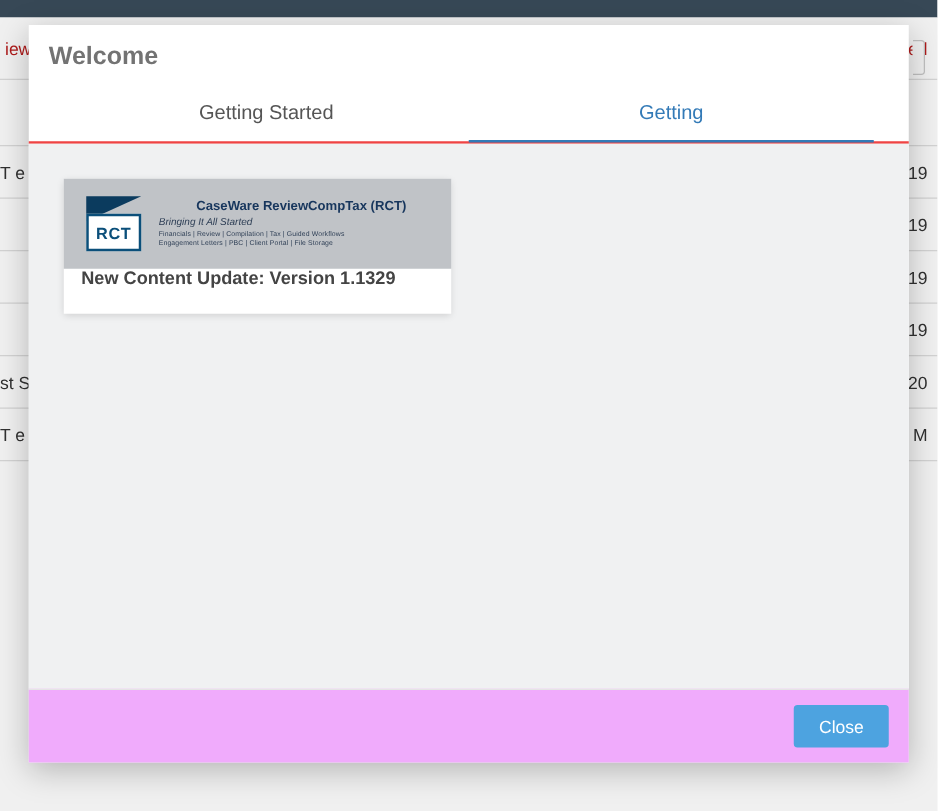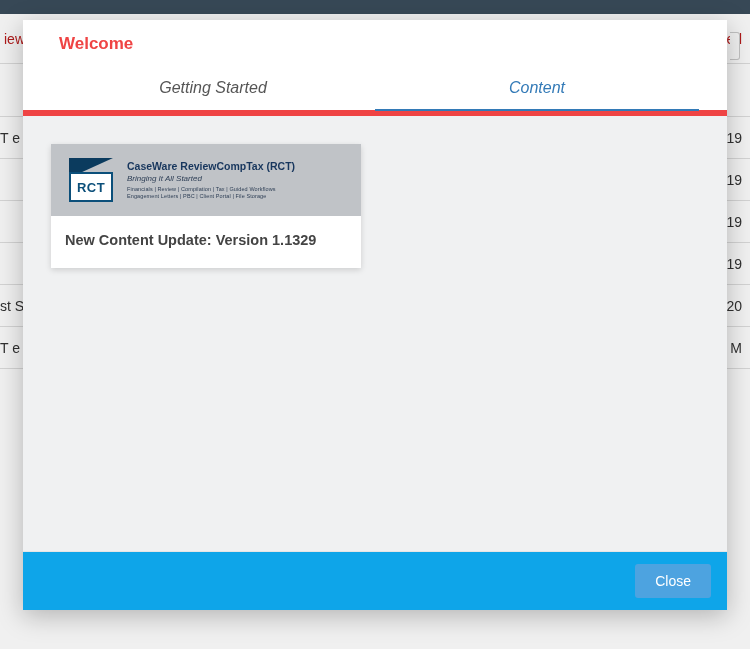--- a/index.html
+++ b/index.html
@@ -49,31 +49,29 @@
       left: 23px;
       right: 23px;
       top: 20px;
       bottom: 39px;
       background: #fff;
       box-shadow: 0 6px 24px rgba(0,0,0,0.25);
       display: flex;
       flex-direction: column;
     }
     .modal-title {
-      color: #ef4444;
-      font-size: 17px;
+      color: #737373;
+      font-size: 20px;
       font-weight: 600;
       padding: 14px 16px 12px 16px;
-      margin-left: 20px;
     }
     .tabs {
       display: flex;
-      border-bottom: 6px solid #ef4444;
+      border-bottom: 2px solid #ef4444;
       padding: 0 28px;
-      font-style: italic;
     }
     .tab {
       flex: 1;
       text-align: center;
       padding: 13px 10px;
       color: #555;
       font-size: 16px;
       cursor: pointer;
       position: relative;
     }
@@ -141,35 +139,35 @@
       font-weight: 700;
       color: #0b4f7a;
       font-size: 13px;
       letter-spacing: 0.5px;
     }
     .banner-text {
       color: #17365d;
       font-size: 10.5px;
       line-height: 1.3;
     }
-    .banner-title { font-weight: 700; }
+    .banner-title { font-weight: 700; margin-left: 30px; }
     .banner-sub { font-style: italic; font-size: 8px; margin-top: 1px; color: #2d3e55; }
     .banner-tags { color: #2d3e55; font-size: 5.5px; margin-top: 1px; letter-spacing: 0.1px; }
     .card-title {
-      padding: 16px 14px 20px 14px;
+      padding: 0 14px 20px 14px;
       font-weight: 700;
       color: #444;
       font-size: 14.5px;
     }
     .modal-footer {
       border-top: 1px solid #e5e5e5;
       padding: 12px 16px;
       display: flex;
       justify-content: flex-end;
-      background: #0ea5e9;
+      background: #f0abfc;
     }
     .btn-close {
       background: #4da3e0;
       color: #fff;
       border: none;
       padding: 9px 20px;
       border-radius: 3px;
       font-size: 14px;
       cursor: pointer;
     }
@@ -227,21 +225,21 @@
 
 <div class="overlay">
   <div class="modal">
     <div class="modal-title">Welcome</div>
 
     <div class="tabs">
       <div class="tab">
         <span>Getting Started</span>
       </div>
       <div class="tab active">
-        <span>Content</span>
+        <span>Getting</span>
       </div>
     </div>
 
     <div class="modal-body">
       <div class="card">
         <div class="card-banner">
           <div class="rct-logo">
             <div class="mid"></div>
             <div class="top-tri"></div>
             <div class="body">RCT</div>

